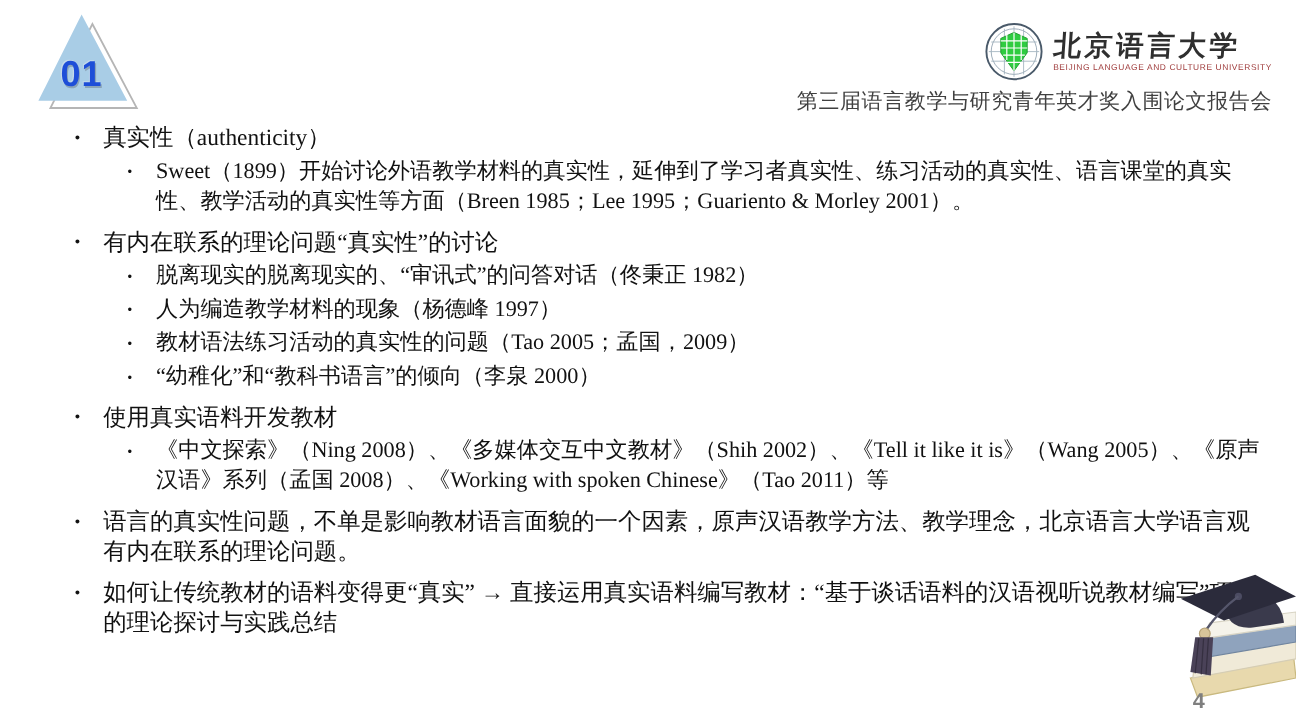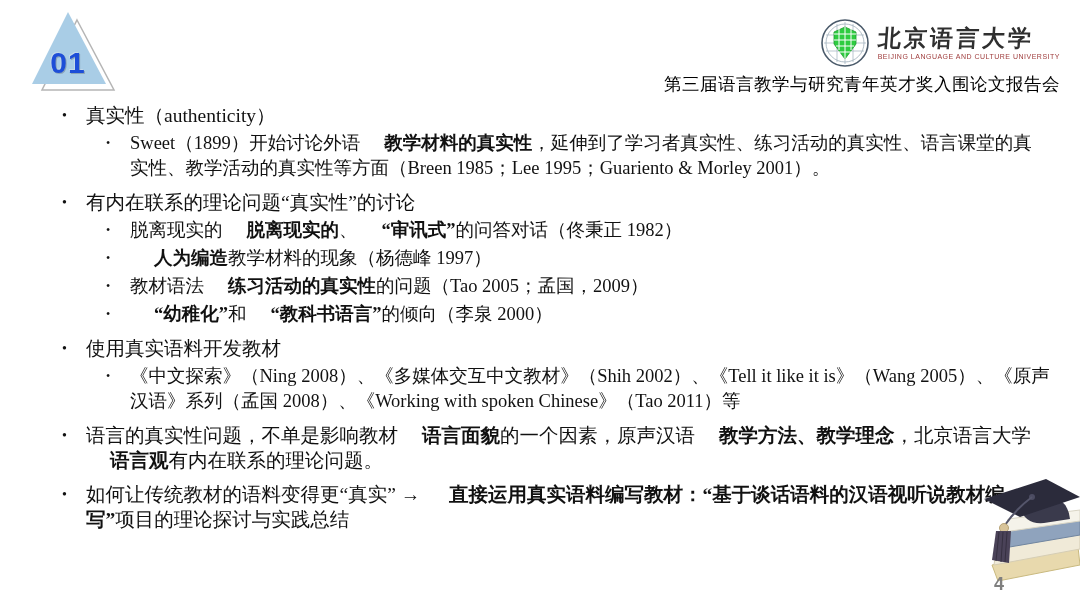--- a/index.html
+++ b/index.html
@@ -24,32 +24,32 @@
   .logo-text{display:flex;flex-direction:column;align-items:flex-start;}
   .logo-cn{
     font-size:23px;font-weight:bold;color:#2f2f2f;letter-spacing:3px;
     transform:skewX(-4deg);line-height:1.1;
   }
   .logo-en{
     font-family:"Liberation Sans","DejaVu Sans",sans-serif;
     font-size:7px;color:#9e3a3a;letter-spacing:0.5px;margin-top:1px;
   }
   .subtitle{
-    margin-top:4px;font-size:17.5px;color:#000000;letter-spacing:0.5px;
+    margin-top:4px;font-size:17.5px;color:#404040;letter-spacing:0.5px;
   }
   
   .content{position:absolute;left:60px;top:103px;width:990px;}
   .li{display:flex;align-items:flex-start;}
   .li .marker{flex:0 0 24px;text-align:left;}
   .l1{font-size:19.5px;line-height:25px;margin-top:9px;}
   .l1 .marker{font-size:14px;line-height:25px;padding-left:2px;}
   .l2{font-size:18.5px;line-height:25px;margin-left:42px;margin-top:3px;}
   .l2 .marker{font-size:12px;line-height:25px;padding-left:4px;}
   .li:first-child{margin-top:0;}
-  .run.b{font-weight:bold;margin-left:24px;}
+  .run.b{font-weight:normal;}
   .txt{flex:1 1 auto;}
   
   .page-number{
     position:absolute;right:76px;bottom:12px;
     font-family:"Liberation Sans","DejaVu Sans",sans-serif;
     font-size:18px;font-weight:bold;color:#7f7f7f;
   }
   .cap-art{position:absolute;right:0;bottom:26px;width:122px;height:112px;}
 </style>
 </head>

